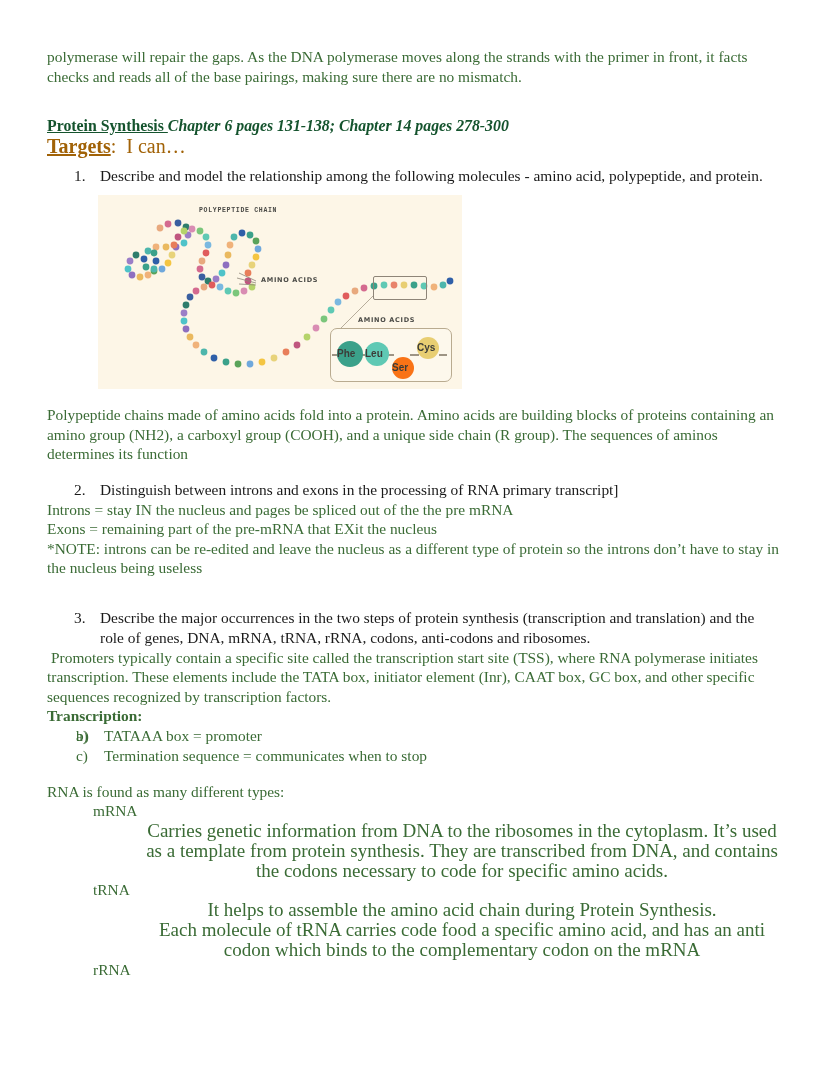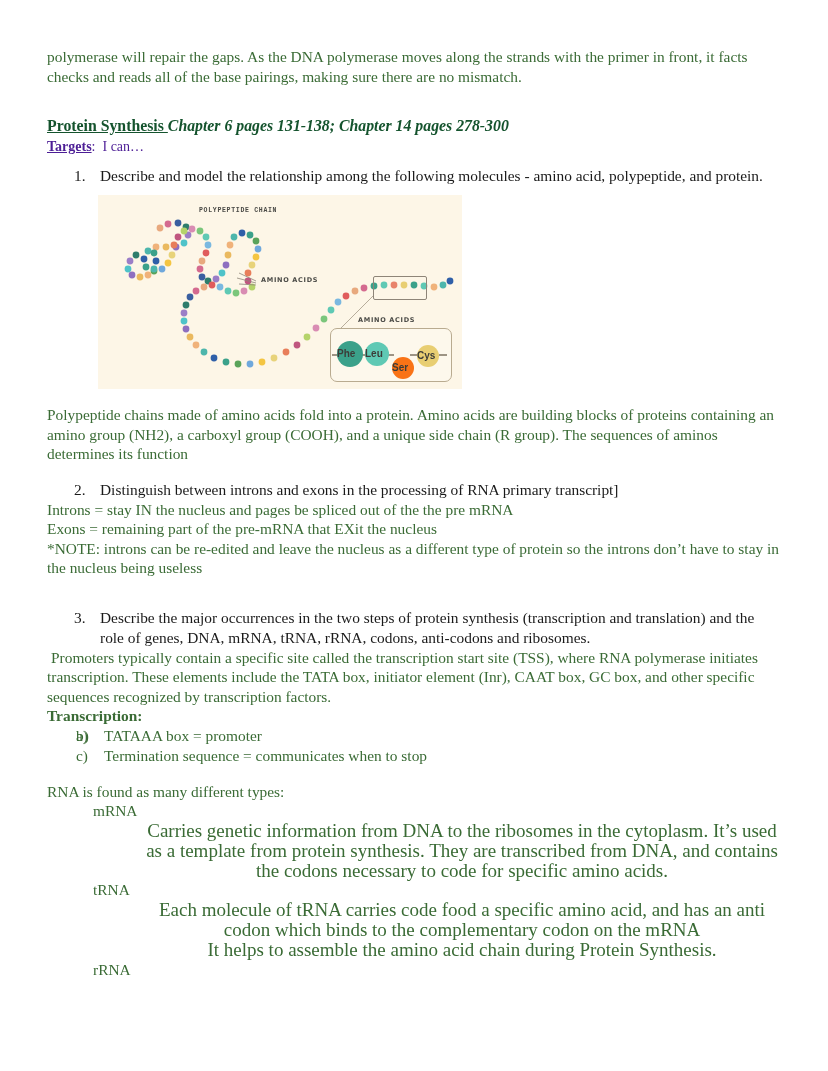--- a/index.html
+++ b/index.html
@@ -55,23 +55,23 @@
   }
   .head-underline-bold {
     font-weight: bold;
     text-decoration: underline;
   }
   .head-bold-italic {
     font-weight: bold;
     font-style: italic;
   }
   .targets-line {
-    font-size: 14px;
+    font-size: 20px;
     line-height: 21px;
-    color: #4c1d95;
+    color: #a16207;
   }
   .targets-label {
     font-weight: bold;
     text-decoration: underline;
   }
   .targets-rest { font-weight: normal; }
 
   
   .olist {
     margin: 0;
@@ -357,21 +357,21 @@
         <div class="aa-conn" style="left:1px;width:9px;"></div>
         <div class="aa-dot" style="left: 6px; top: 12px; width: 26px; height: 26px; background: rgb(59, 161, 138);">
           <span>Phe</span>
         </div>
         <div class="aa-dot" style="left: 34px; top: 13px; width: 24px; height: 24px; background: rgb(95, 201, 180);">
           <span>Leu</span>
         </div>
         <div class="aa-dot" style="left: 61px; top: 28px; width: 22px; height: 22px; background: #f97316;">
           <span>Ser</span>
         </div>
-        <div class="aa-dot" style="left: 86px; top: 16px; width: 22px; height: 22px; background: rgb(232, 206, 114);">
+        <div class="aa-dot" style="left: 86px; top: 8px; width: 22px; height: 22px; background: rgb(232, 206, 114);">
           <span>Cys</span>
         </div>
       </div>
     </div>
 
     <div class="spacer-md"></div>
 
     <p class="para green">Polypeptide chains made of amino acids fold into a protein. Amino acids are building blocks of proteins containing an amino group (NH2), a carboxyl group (COOH), and a unique side chain (R group). The sequences of aminos determines its function</p>
 
     <div class="spacer-md"></div>
@@ -415,19 +415,19 @@
     </ul>
 
     <div class="spacer-md"></div>
 
     <p class="para green">RNA is found as many different types:</p>
 
     <div class="rna-name green">mRNA</div>
     <div class="rna-desc green">Carries genetic information from DNA to the ribosomes in the cytoplasm. It’s used as a template from protein synthesis. They are transcribed from DNA, and contains the codons necessary to code for specific amino acids.</div>
 
     <div class="rna-name green">tRNA</div>
+    <div class="rna-desc green">It helps to assemble the amino acid chain during Protein Synthesis.</div>
     <div class="rna-desc green">Each molecule of tRNA carries code food a specific amino acid, and has an anti codon which binds to the complementary codon on the mRNA</div>
-    <div class="rna-desc green">It helps to assemble the amino acid chain during Protein Synthesis.</div>
 
     <div class="rna-name green">rRNA</div>
 
   </div>
 </div>
 
 </body></html>

